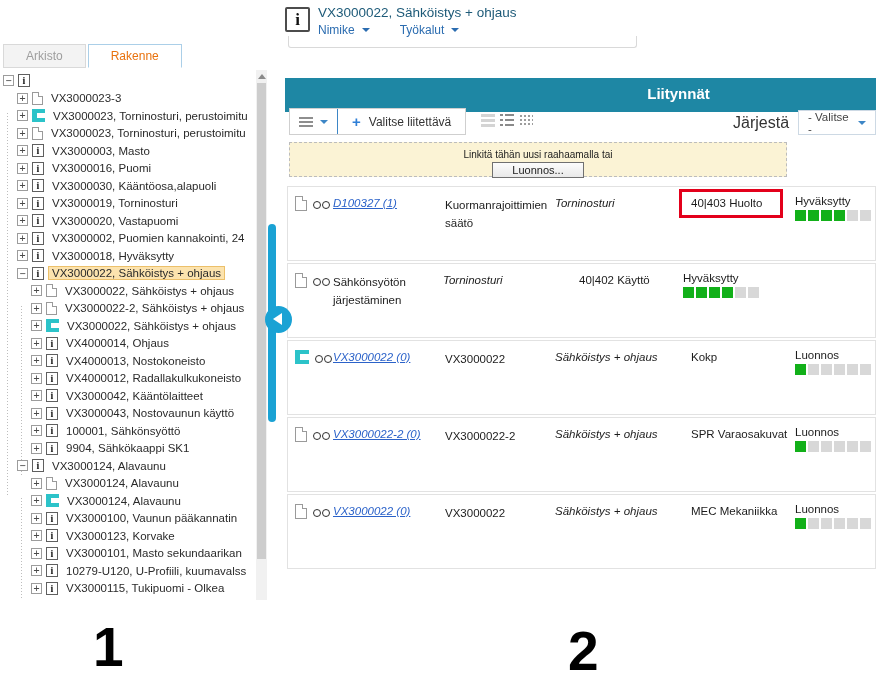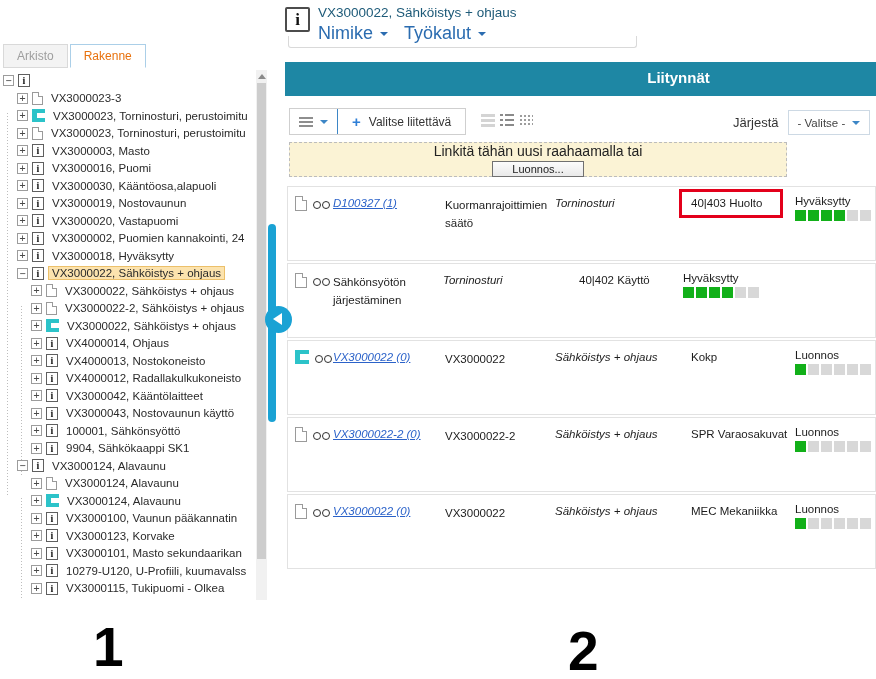--- a/index.html
+++ b/index.html
@@ -3,21 +3,21 @@
 <meta charset="utf-8">
 <style>
   html,body{margin:0;padding:0;}
   body{width:876px;height:679px;position:relative;background:#fff;
        font-family:"Liberation Sans",sans-serif;overflow:hidden;}
   *{box-sizing:border-box;}
 
   
   #tree-panel{position:absolute;left:0;top:44px;width:284px;height:556px;}
   #tab-bar{position:absolute;left:3px;top:0;display:flex;}
-  .tab{height:24px;line-height:22px;padding:0 13px;font-size:12px;border:1px solid #d9d9d9;
+  .tab{height:24px;line-height:22px;padding:0 22px;font-size:12px;border:1px solid #d9d9d9;
        background:#f3f3f3;color:#9e9e9e;margin-right:2px;}
   .tab.active{background:#fff;color:#e8720e;border-color:#abcfe8;border-bottom-color:#fff;}
   #tree{position:absolute;left:0;top:28px;width:256px;height:528px;overflow:hidden;}
   .guide{position:absolute;width:1px;
          background:repeating-linear-gradient(to bottom,#bdbdbd 0 1px,transparent 1px 3px);}
   .tree-row{display:flex;align-items:center;height:17.5px;white-space:nowrap;font-size:11.5px;
             color:#2a2a2a;position:relative;overflow:hidden;}
   .expand{flex:0 0 11px;width:11px;height:11px;border:1px solid #9c9c9c;background:#fff;color:#4a4a4a;
           font:10px/9px "DejaVu Sans Mono",monospace;text-align:center;margin-right:4px;}
   .ticon{position:relative;margin-right:5px;}
@@ -43,27 +43,27 @@
   #splitter-knob::after{content:"";position:absolute;left:8px;top:7px;width:0;height:0;
                  border-top:6px solid transparent;border-bottom:6px solid transparent;
                  border-right:9px solid #fff;}
 
   
   #right-panel{position:absolute;left:285px;top:0;width:591px;height:620px;}
   #info-icon{position:absolute;left:0;top:7px;width:25px;height:25px;border:2px solid #4c4c4c;
              border-radius:2px;background:#fff;text-align:center;
              font:bold 17px/21px "Liberation Serif",serif;color:#111;}
   #rp-title{position:absolute;left:33px;top:5px;font-size:13.5px;color:#1d5a78;}
-  #rp-menus{position:absolute;left:33px;top:23px;display:flex;gap:16px;font-size:18px;color:#2b6cb0;}
+  #rp-menus{position:absolute;left:33px;top:23px;display:flex;gap:30px;font-size:12px;color:#2b6cb0;}
   .menu-item{display:flex;align-items:center;gap:7px;}
   .caret{width:0;height:0;border-left:4px solid transparent;border-right:4px solid transparent;
          border-top:4px solid #2b6cb0;}
   #collapsed-box{position:absolute;left:3px;top:36px;width:349px;height:12px;border:1px solid #d9d9d9;
                  border-top:none;border-radius:0 0 3px 3px;}
-  #section-bar{position:absolute;left:0;top:62px;width:591px;height:34px;background:#1e87a4;}
+  #section-bar{position:absolute;left:0;top:78px;width:591px;height:34px;background:#1e87a4;}
   #section-title{position:absolute;left:196px;right:0;top:7px;text-align:center;color:#fff;
                  font-size:15px;font-weight:600;}
   #toolbar{position:absolute;left:0;top:106px;width:591px;height:32px;}
   #tb-group{position:absolute;left:4px;top:2px;height:27px;border:1px solid #cfcfcf;background:#fff;
             display:flex;align-items:center;}
   #menu-btn{display:flex;align-items:center;gap:7px;padding:0 9px;height:100%;}
   .hamburger{width:14px;height:10px;border-top:2px solid #8e8e8e;border-bottom:2px solid #8e8e8e;
              position:relative;}
   .hamburger::after{content:"";position:absolute;left:0;top:2px;width:14px;height:2px;background:#8e8e8e;}
   .caret-blue{width:0;height:0;border-left:4px solid transparent;border-right:4px solid transparent;
@@ -72,26 +72,26 @@
   #attach-btn{display:flex;align-items:center;gap:8px;padding:0 14px;height:100%;font-size:12px;color:#333;}
   .plus{color:#2f7fd6;font-size:15px;font-weight:bold;line-height:1;}
   #view-icons{position:absolute;left:196px;top:8px;display:flex;gap:5px;}
   .vicon{width:14px;height:13px;}
   .vicon.lines{background:repeating-linear-gradient(to bottom,#d4d4d4 0 3px,#fff 3px 5px);}
   .vicon.list{background-image:repeating-linear-gradient(to bottom,#8a8a8a 0 2px,transparent 2px 5px),
               repeating-linear-gradient(to bottom,#8a8a8a 0 2px,transparent 2px 5px);
               background-size:3px 100%,9px 100%;background-position:0 0,5px 0;background-repeat:no-repeat;}
   .vicon.grid{background-image:radial-gradient(#9d9d9d 1.2px,transparent 1.3px);background-size:4px 4px;}
   #sort-group{position:absolute;left:448px;top:4px;display:flex;align-items:center;gap:9px;}
-  #sort-label{font-size:13px;color:#333;}
+  #sort-label{font-size:16px;color:#333;}
   #sort-select{display:flex;align-items:center;gap:7px;border:1px solid #cdd9e4;background:#fff;
                height:25px;padding:0 9px;font-size:11.5px;color:#444;}
   #dropzone{position:absolute;left:4px;top:142px;width:498px;height:35px;background:#fbf3d5;
             border:1px dashed #bcbcbc;text-align:center;}
-  #dz-text{font-size:14px;color:#222;margin-top:0;}
+  #dz-text{font-size:10px;color:#222;margin-top:6px;}
   #dz-btn{display:inline-block;margin-top:1px;padding:0 19px;height:16px;line-height:14px;font-size:11px;
           color:#222;background:linear-gradient(#fcfcfc,#e9e9e9);border:1px solid #707070;}
   #rows{position:absolute;left:2px;top:186px;width:589px;}
   .lrow{position:relative;display:flex;align-items:flex-start;height:75px;background:#fff;
         border:1px solid #e2e2e2;margin-bottom:2px;font-size:11.5px;color:#1c1c1c;}
   .c-icons{flex:0 0 45px;padding:9px 0 0 7px;display:flex;gap:5px;align-items:flex-start;}
   .c-link{flex:0 0 112px;padding-top:10px;}
   .c-desc{flex:0 0 110px;padding:10px 4px 0 0;line-height:1.55;}
   .c-ctx{flex:0 0 128px;padding-top:10px;font-style:italic;}
   .c-cat{flex:0 0 112px;padding:10px 0 0 8px;}
@@ -159,21 +159,21 @@
         <span class="tlabel">VX3000016, Puomi</span>
       </div>
       <div class="tree-row" style="padding-left: 17px;">
         <span class="expand">+</span>
         <span class="ticon item">i</span>
         <span class="tlabel">VX3000030, Kääntöosa,alapuoli</span>
       </div>
       <div class="tree-row" style="padding-left: 17px;">
         <span class="expand">+</span>
         <span class="ticon item">i</span>
-        <span class="tlabel">VX3000019, Nostovaunun</span>
+        <span class="tlabel">VX3000019, Torninosturi</span>
       </div>
       <div class="tree-row" style="padding-left: 17px;">
         <span class="expand">+</span>
         <span class="ticon item">i</span>
         <span class="tlabel">VX3000020, Vastapuomi</span>
       </div>
       <div class="tree-row" style="padding-left: 17px;">
         <span class="expand">+</span>
         <span class="ticon item">i</span>
         <span class="tlabel">VX3000002, Puomien kannakointi, 24</span>

